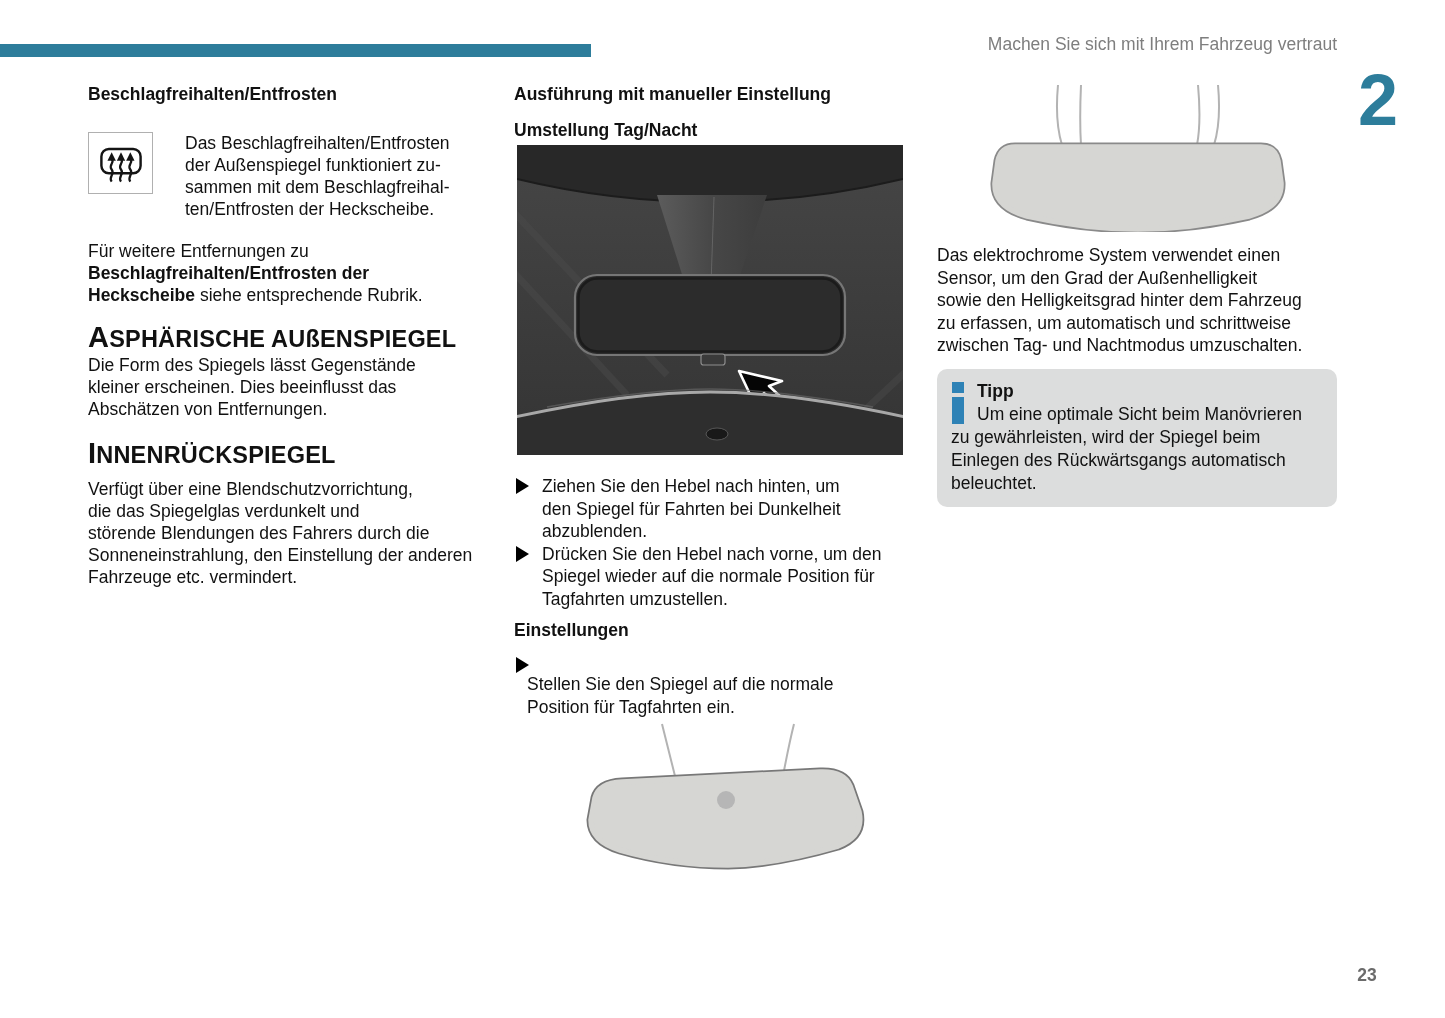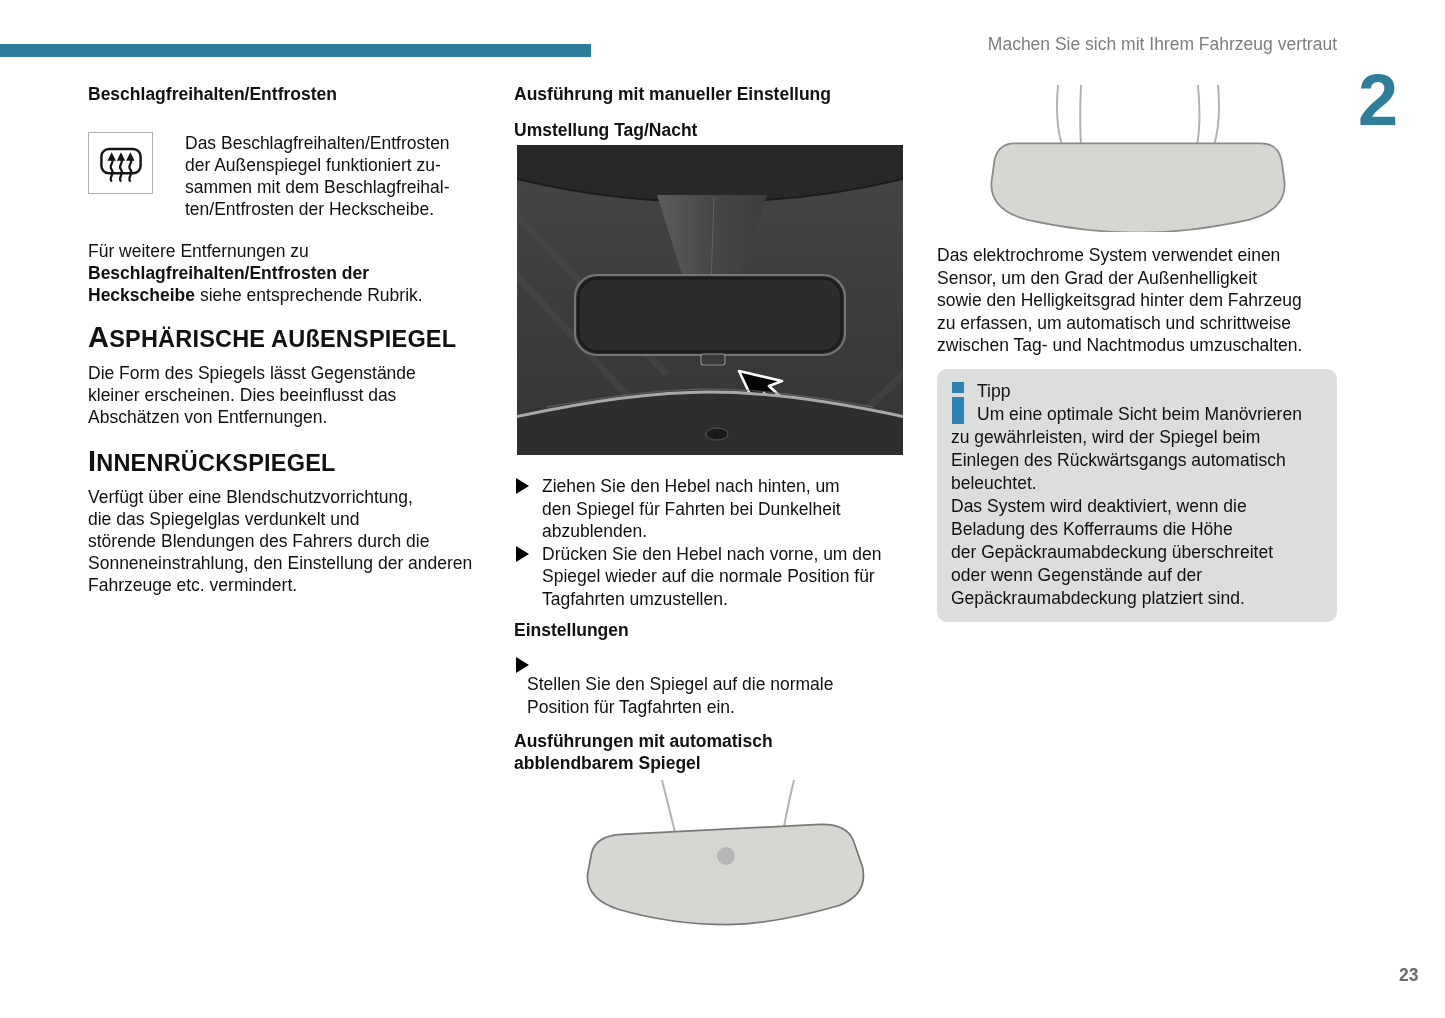--- a/index.html
+++ b/index.html
@@ -14,21 +14,21 @@
     font-family:"Liberation Sans", sans-serif;
     font-size:17.5px;line-height:22px;
   }
   .abs{position:absolute;}
   .nowrap div{white-space:nowrap;}
   
   .topbar{left:0;top:44px;width:591px;height:13px;background:var(--accent);}
   .runhead{left:937px;top:33px;width:400px;text-align:right;color:var(--header_gray);font-size:17.5px;}
   .chapnum{left:1348px;top:68px;width:60px;text-align:center;color:var(--accent);
            font-size:72px;line-height:64px;font-weight:bold;}
-  .pagenum{left:1399px;top:964px;width:40px;text-align:left;color:var(--page_gray);font-weight:bold;}
+  .pagenum{left:1347px;top:964px;width:40px;text-align:center;color:var(--page_gray);font-weight:bold;}
   
   .col{position:absolute;top:84px;}
   .col-left{left:88px;width:398px;}
   .col-mid{left:514px;width:392px;}
   .col-right{left:937px;width:400px;}
   
   .h-bold{font-weight:bold;font-size:17.5px;line-height:20px;}
   .sechead{font-weight:bold;font-size:23.5px;line-height:30px;letter-spacing:.2px;white-space:nowrap;}
   .sechead::first-letter{font-size:29px;}
   .b{font-weight:bold;}
@@ -46,30 +46,30 @@
   .photo{margin-top:5px;width:386px;height:310px;margin-left:3px;}
   .mid-h2{margin-top:16px;}
   .mid-b1{margin-top:20px;}
   .mid-b2{margin-top:0;}
   .mid-h3{margin-top:10px;}
   .mid-b3{margin-top:14px;flex-direction:column;}
   .mid-h4{margin-top:12px;line-height:22px;}
   .drawing2{margin-top:2px;margin-left:64px;width:300px;height:150px;}
   
   .l-info{margin-bottom:16px;}
-  .l-sec1{margin-bottom:8px;}
+  .l-sec1{margin-bottom:0;}
   .l-p3{margin-bottom:18px;}
   .l-sec2{margin-bottom:8px;}
   
   .drawing1{position:absolute;left:48px;top:1px;width:307px;height:147px;}
   .r-para{margin-top:160px;padding-top:0;line-height:22.5px;}
   .tipbox{margin-top:12px;background:var(--tip_bg);border-radius:10px;padding:11px 14px 12px 14px;
           line-height:23px;}
   .infoicon{float:left;width:14px;height:42px;margin:2px 12px 0 0;}
-  .tip-title{font-weight:normal;line-height:23px;}
+  .tip-title{font-weight:bold;line-height:23px;}
   .tipbox .lines div{white-space:nowrap;}
 </style>
 </head>
 <body>
 
 <div class="abs topbar"></div>
 <div class="abs runhead">Machen Sie sich mit Ihrem Fahrzeug vertraut</div>
 <div class="abs chapnum">2</div>
 <div class="abs pagenum">23</div>
 
@@ -183,24 +183,20 @@
   <div class="h-bold mid-h3">Einstellungen</div>
 
   <div class="bullet mid-b3">
     <span class="tri"></span>
     <div class="lines nowrap">
         <div>Stellen Sie den Spiegel auf die normale</div>
         <div>Position für Tagfahrten ein.</div>
       </div>
   </div>
 
-  <div class="h-bold mid-h4 nowrap">
-    <div>Ausführungen mit automatisch</div>
-    <div>abblendbarem Spiegel</div>
-  </div>
 
   <div class="drawing2">
     <svg width="300" height="150" viewBox="0 0 300 150">
       <g stroke="#b3b3b3" stroke-width="2" fill="none">
         <path d="M84,4 C88,20 93,40 97,56"></path>
         <path d="M216,4 C212,20 208,40 205,56"></path>
       </g>
       <path id="mshape2" d="M44,62 L242,52 Q266,51 272,66 L281,92 Q286,116 260,126 Q198,144 150,145 Q94,145 42,130 Q13,121 13,100 L17,78 Q21,63 44,62 Z" fill="#d6d6d3" stroke="#787878" stroke-width="9" stroke-linejoin="round"></path>
       <path d="M44,62 L242,52 Q266,51 272,66 L281,92 Q286,116 260,126 Q198,144 150,145 Q94,145 42,130 Q13,121 13,100 L17,78 Q21,63 44,62 Z" fill="#d6d6d3" stroke="#d6d6d3" stroke-width="5.5" stroke-linejoin="round"></path>
       <circle cx="148" cy="80" r="9" fill="#b6b6b6"></circle>
@@ -235,21 +231,14 @@
       <rect x="1" y="0" width="12" height="11" fill="#2e82b6"></rect>
       <rect x="1" y="15" width="12" height="27" fill="#2e82b6"></rect>
     </svg>
     <div class="tip-title">Tipp</div>
     <div class="lines">
         <div>Um eine optimale Sicht beim Manövrieren</div>
         <div>zu gewährleisten, wird der Spiegel beim</div>
         <div>Einlegen des Rückwärtsgangs automatisch</div>
         <div>beleuchtet.</div>
       </div>
-    <div class="lines">
-        <div>Das System wird deaktiviert, wenn die</div>
-        <div>Beladung des Kofferraums die Höhe</div>
-        <div>der Gepäckraumabdeckung überschreitet</div>
-        <div>oder wenn Gegenstände auf der</div>
-        <div>Gepäckraumabdeckung platziert sind.</div>
-      </div>
   </div>
 </div>
 
 </body></html>

